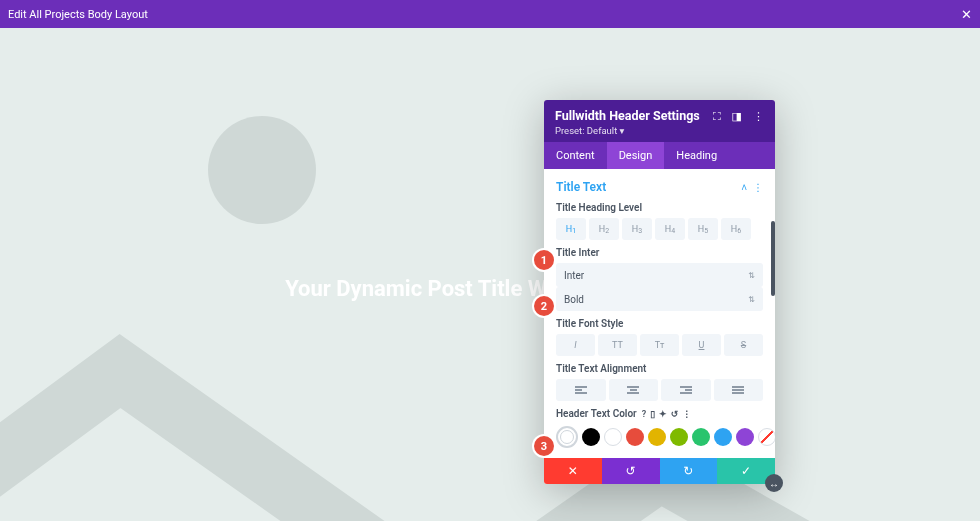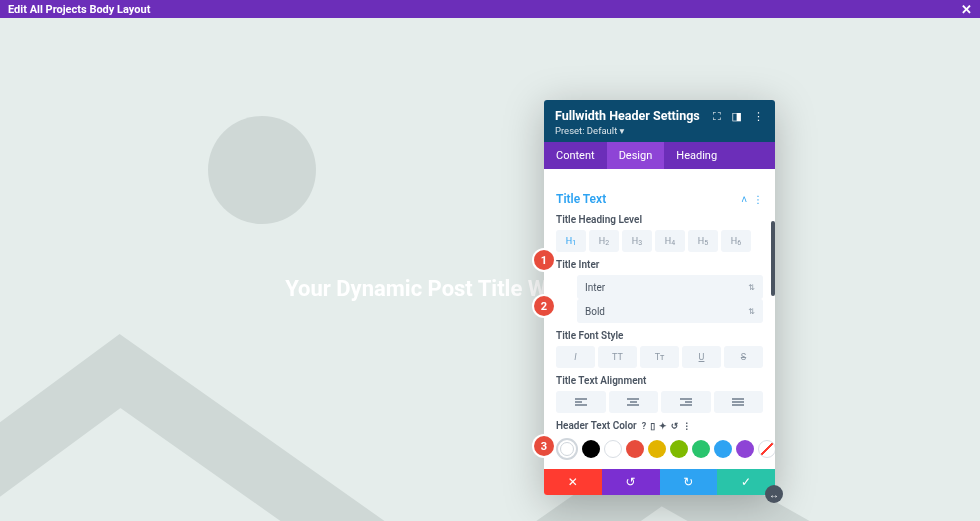--- a/index.html
+++ b/index.html
@@ -1,53 +1,53 @@
 <!DOCTYPE html>
 <html><head>
 <meta charset="utf-8">
 <style>
   * { box-sizing: border-box; margin: 0; padding: 0; font-family: -apple-system, BlinkMacSystemFont, "Segoe UI", Roboto, sans-serif; }
   body { width: 980px; height: 521px; background: #e5edeb; overflow: hidden; position: relative; }
 
-  .top-bar { height: 18px; background: #6c2eb9; color: #fff; font-size: 11px; font-weight: 700; display: flex; align-items: center; padding: 0 8px; justify-content: space-between; }
+  .top-bar { height: 28px; background: #6c2eb9; color: #fff; font-size: 11px; font-weight: 400; display: flex; align-items: center; padding: 0 8px; justify-content: space-between; }
   .top-bar .close { font-size: 13px; cursor: pointer; }
 
   .canvas { position: absolute; top: 18px; left: 0; right: 0; bottom: 0; overflow: hidden; }
   .placeholder { position: absolute; inset: 0; }
   .placeholder .circle { position: absolute; left: 208px; top: 98px; width: 108px; height: 108px; border-radius: 50%; background: #cfd8d6; }
   .placeholder .mountains { position: absolute; left: -300px; right: -300px; bottom: -300px; height: 650px; }
   .placeholder .mountains svg { width: 100%; height: 100%; }
   .hero-title { position: absolute; top: 258px; width: 100%; text-align: center; color: #fff; font-size: 22px; font-weight: 700; }
 
   .panel { position: absolute; right: 205px; top: 82px; width: 231px; background: #fff; box-shadow: 0 8px 40px rgba(0,0,0,.25); border-radius: 3px; overflow: visible; }
-  .panel-hdr { background: #0c4a6e; color: #fff; padding: 8px 11px 6px; display: flex; align-items: flex-start; justify-content: space-between; border-radius: 3px 3px 0 0; }
+  .panel-hdr { background: #4c1d95; color: #fff; padding: 8px 11px 6px; display: flex; align-items: flex-start; justify-content: space-between; border-radius: 3px 3px 0 0; }
   .panel-hdr .ttl { font-size: 12.5px; font-weight: 700; }
   .panel-hdr .preset { font-size: 9.5px; opacity: .85; margin-top: 2px; }
   .panel-hdr .icons { display: flex; gap: 11px; align-items: center; margin-top: 2px; }
   .panel-hdr .icons span { font-size: 11px; cursor: pointer; }
 
   .tabs { display: flex; background: #6c2eb9; font-size: 11px; }
   .tabs .tab { padding: 7px 12px; color: #fff; cursor: pointer; }
   .tabs .tab.active { background: #8e44d6; }
 
-  .panel-body { padding: 23px 12px 10px; max-height: 300px; overflow: hidden; position: relative; }
+  .panel-body { padding: 11px 12px 10px; max-height: 300px; overflow: hidden; position: relative; }
   .acc-hdr { display: flex; justify-content: space-between; align-items: center; margin-bottom: 8px; }
   .acc-hdr .acc-title { color: #2ea3f2; font-size: 12px; font-weight: 600; }
   .acc-hdr .acc-icons { display: flex; gap: 6px; color: #2ea3f2; font-size: 10px; }
 
   .field-label { font-size: 10px; color: #4a5461; font-weight: 600; margin: 7px 0 5px; display:flex; align-items:center; gap:5px;}
   .field-label .mini-icons { display:inline-flex; gap:4px; color:#4a5461; font-size:9px;}
   .field-label .mini-icons span{cursor:pointer;}
 
   .h-levels { display: flex; gap: 3px; }
   .h-levels .h-btn { flex: none; width: 30px; height: 22px; background: #f1f5f9; border-radius: 3px; display: flex; align-items: center; justify-content: center; font-size: 9px; color: #8e99a6; cursor: pointer; }
   .h-levels .h-btn .sub{font-size:7px; position:relative; top:2px;}
   .h-levels .h-btn.active { color: #2ea3f2; }
 
-  .select { background: #f1f5f9; border-radius: 3px; height: 24px; display: flex; align-items: center; justify-content: space-between; padding: 0 8px; font-size: 10px; color: #4a5461; cursor: pointer; margin-left: 21px; }
+  .select { background: #f1f5f9; border-radius: 3px; height: 24px; display: flex; align-items: center; justify-content: space-between; padding: 0 8px; font-size: 10px; color: #4a5461; cursor: pointer; }
   .select .chev { font-size: 8px; color: #8e99a6; }
 
   .style-btns, .align-btns { display: flex; gap: 3px; }
   .style-btns .sbtn, .align-btns .abtn { flex: 1; height: 22px; background: #f1f5f9; border-radius: 3px; display: flex; align-items: center; justify-content: center; font-size: 9px; color: #8e99a6; cursor: pointer; }
   .sbtn.strike{text-decoration:line-through;}
   .sbtn.underline{text-decoration:underline;}
 
   .swatches { display: flex; gap: 4px; align-items:center; padding-top:2px;}
   .swatch { width: 18px; height: 18px; border-radius: 50%; cursor: pointer; border:1px solid transparent; flex:none;}
   .swatch.ring{border:2px solid #d0d6dc; width:22px; height:22px; display:flex; align-items:center; justify-content:center;}

